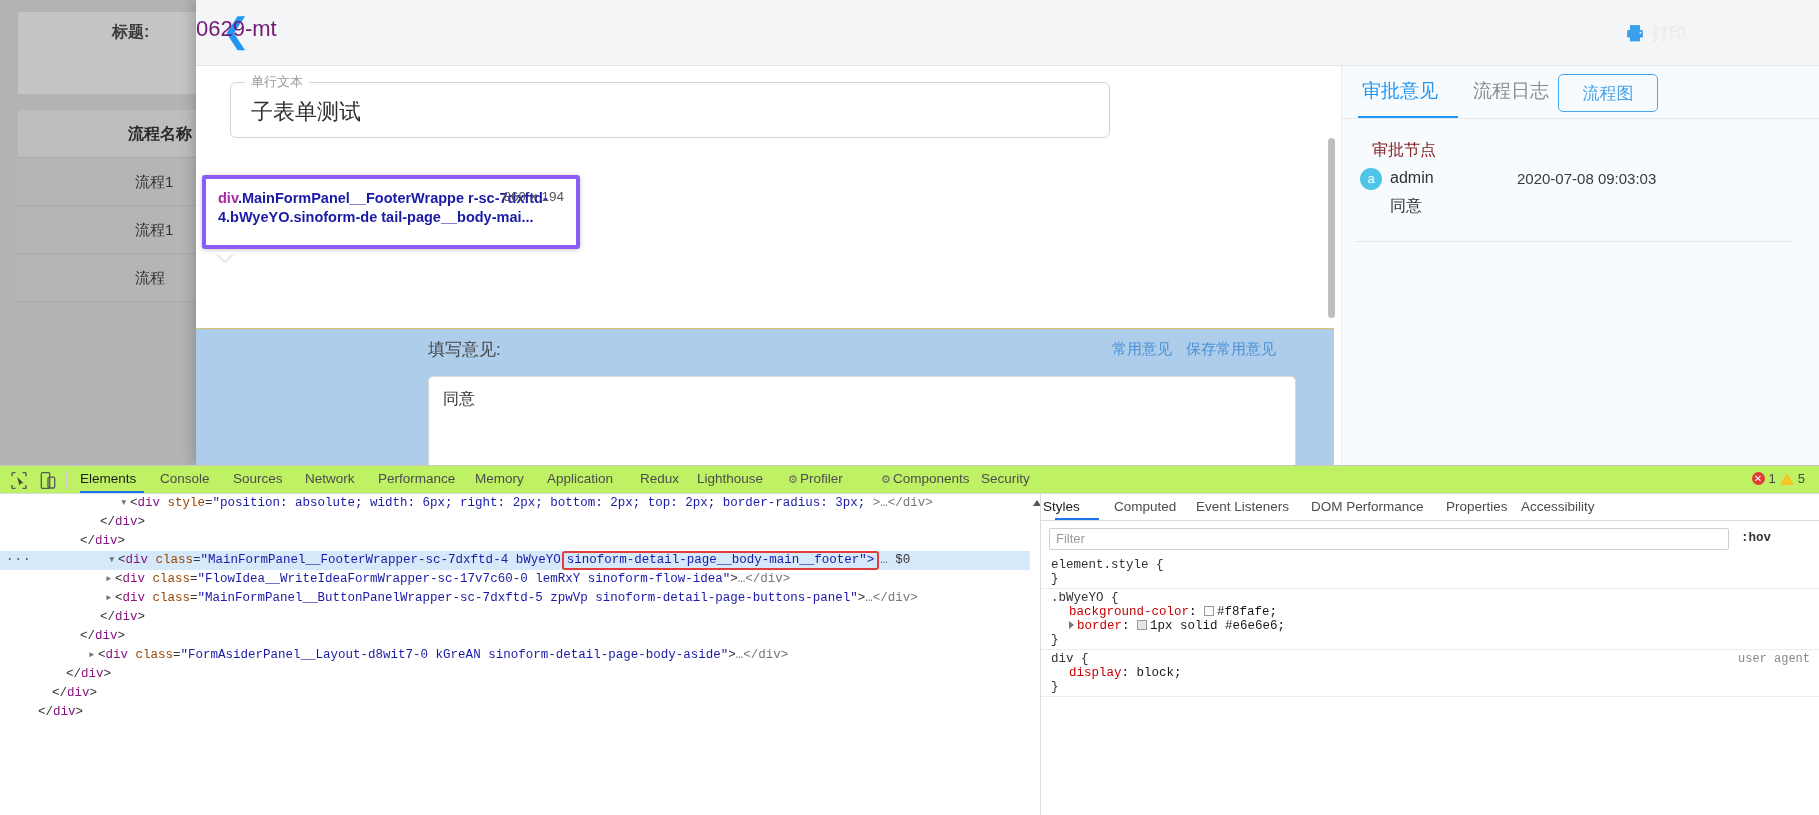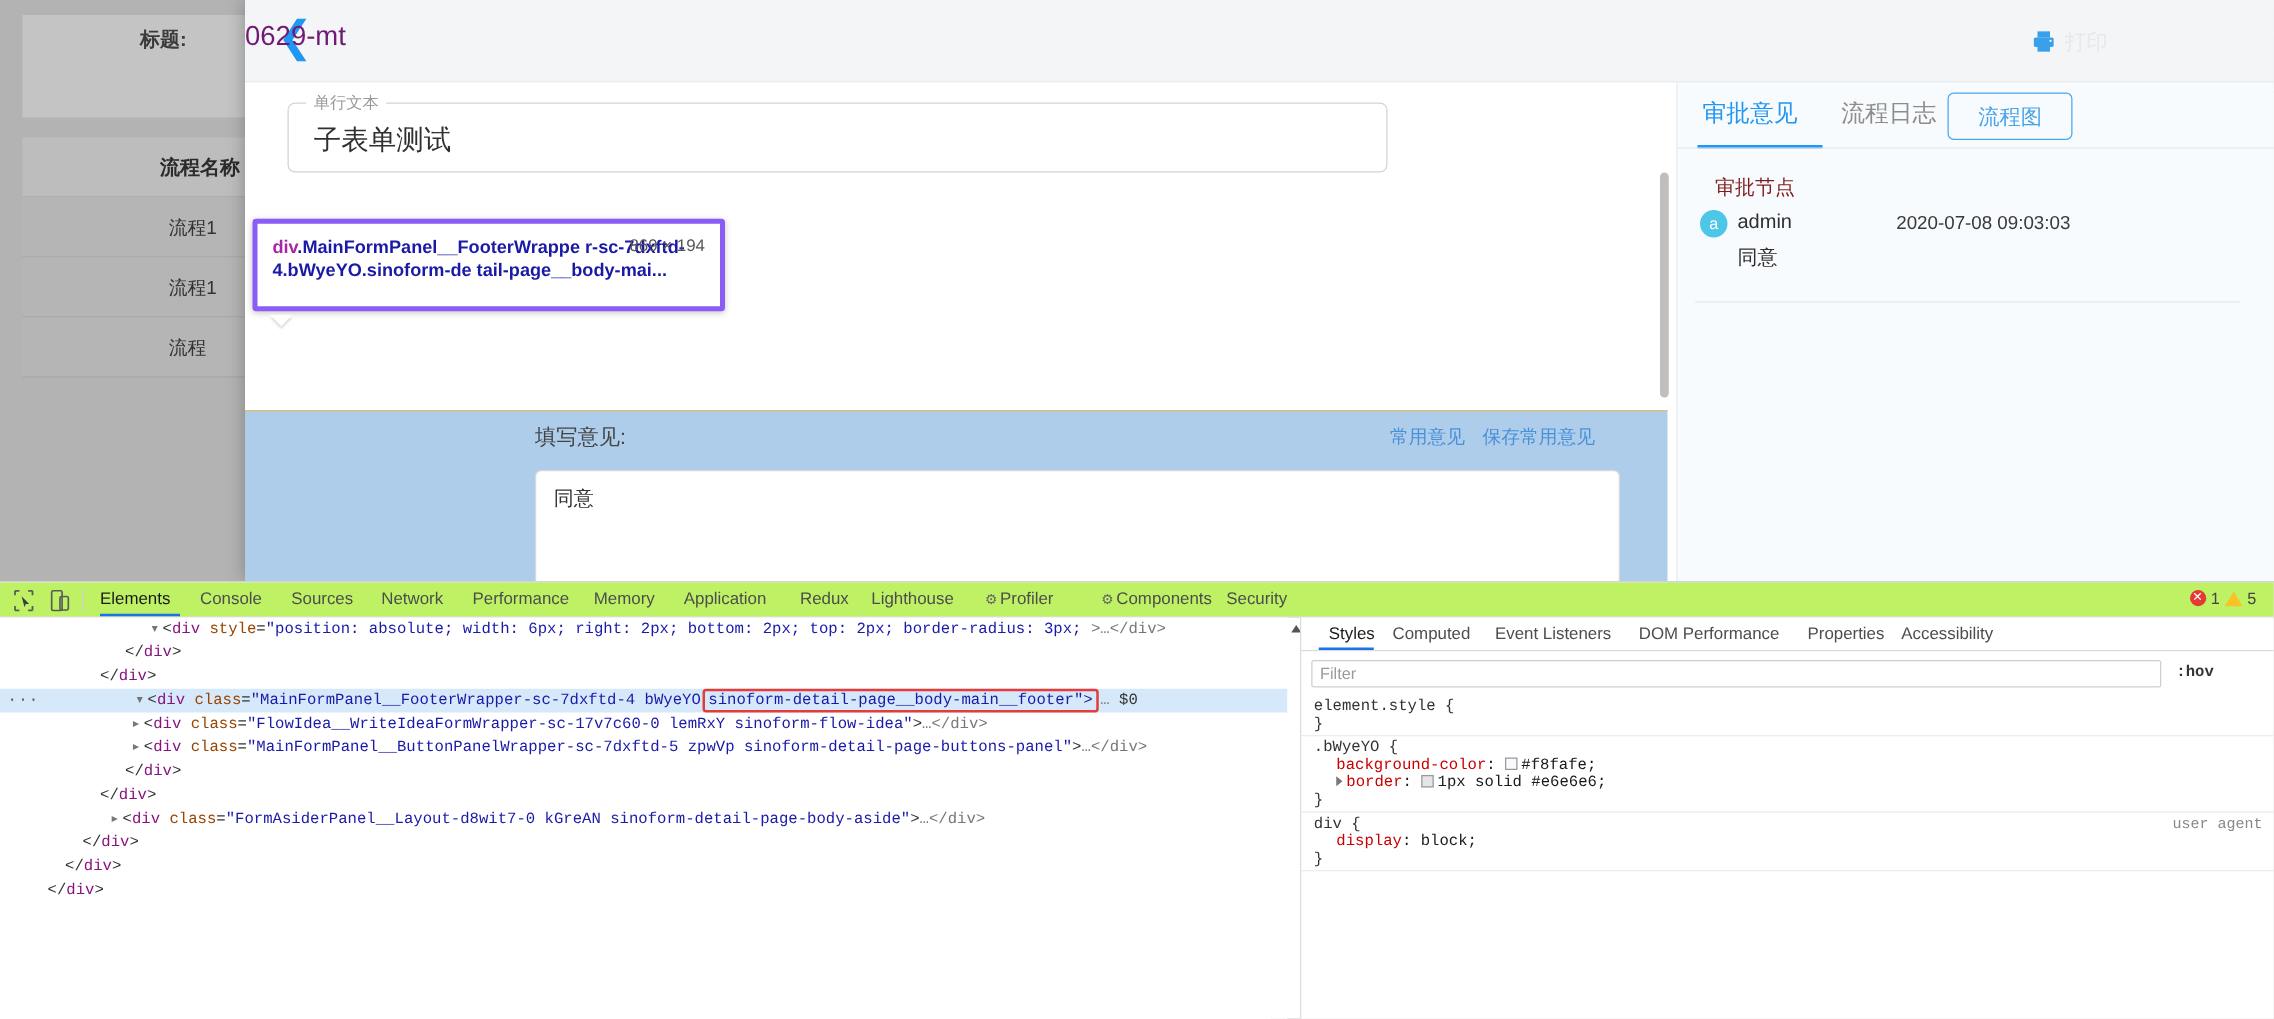--- a/index.html
+++ b/index.html
@@ -378,21 +378,21 @@
       <div class="dom-row"><span style="display:inline-block;width:52px"></span><span class="punc">&lt;/</span><span class="tag">div</span><span class="punc">&gt;</span></div>
       <div class="dom-row"><span style="display:inline-block;width:38px"></span><span class="punc">&lt;/</span><span class="tag">div</span><span class="punc">&gt;</span></div>
     </div>
 
   <svg id="dom-scroll-up" viewBox="0 0 10 10">
     <path d="M5 2l4 6H1z" fill="#555"></path>
   </svg>
 
   <div id="styles-pane">
     <div id="sp-tabs">
-      <div class="sp-tab active" style="left:22px;">Styles</div>
+      <div class="sp-tab active" style="left:2px;">Styles</div>
       <div class="sp-tab" style="left:73px;">Computed</div>
       <div class="sp-tab" style="left:155px;">Event Listeners</div>
       <div class="sp-tab" style="left:270px;">DOM Performance</div>
       <div class="sp-tab" style="left:405px;">Properties</div>
       <div class="sp-tab" style="left:480px;">Accessibility</div>
       <div id="sp-underline" style="left:14px;width:44px;"></div>
     </div>
 
     <div id="sp-filter">Filter</div>
     <div id="sp-hov">:hov</div>

